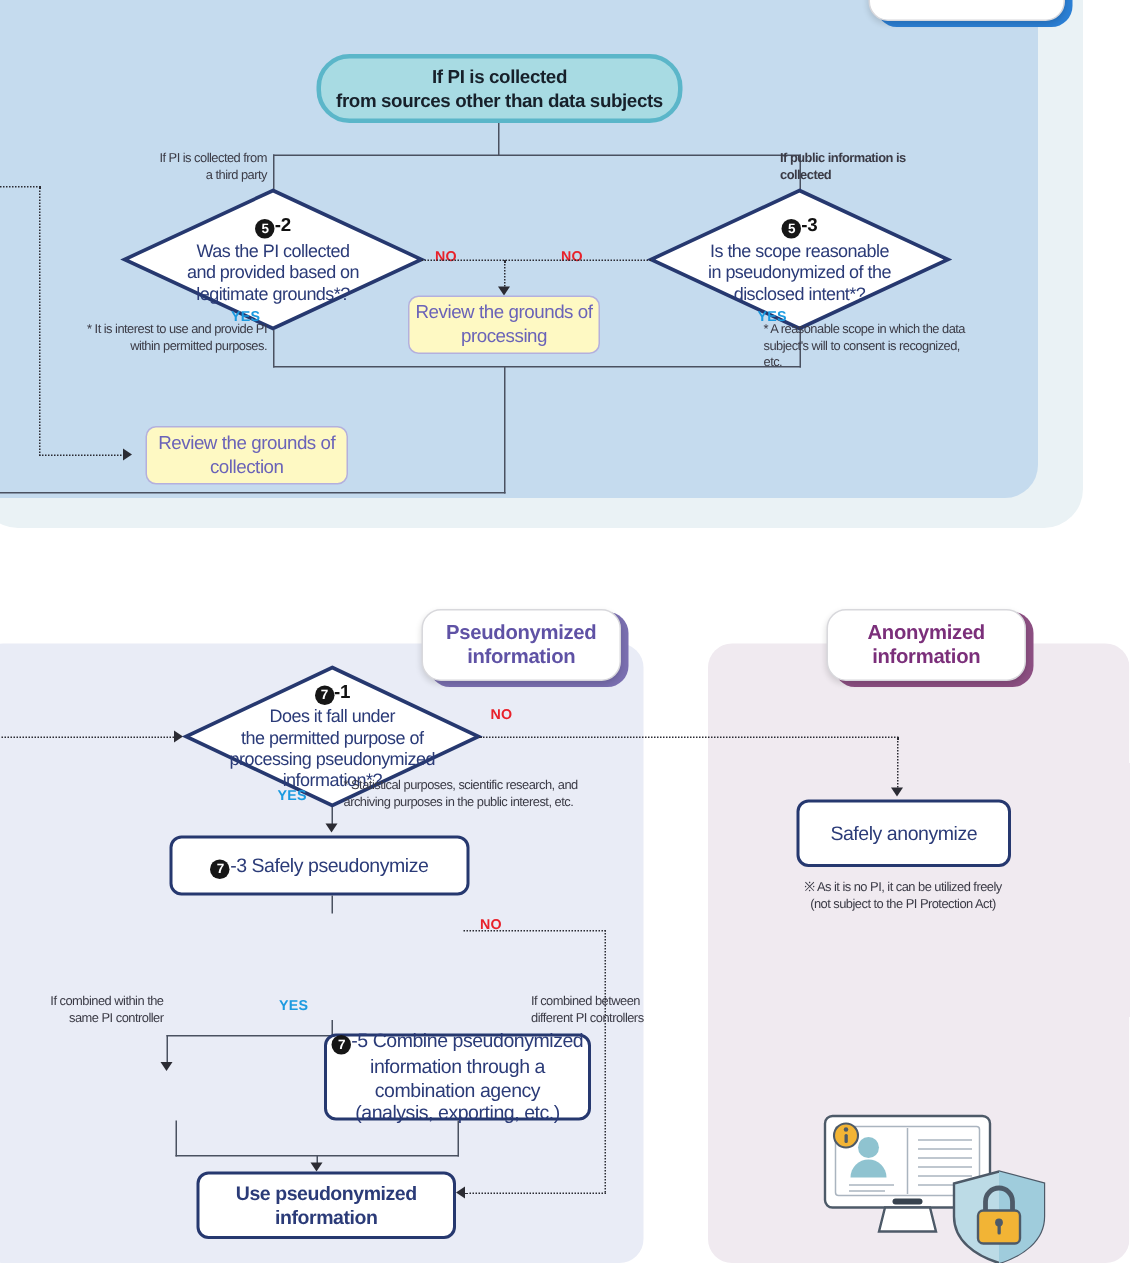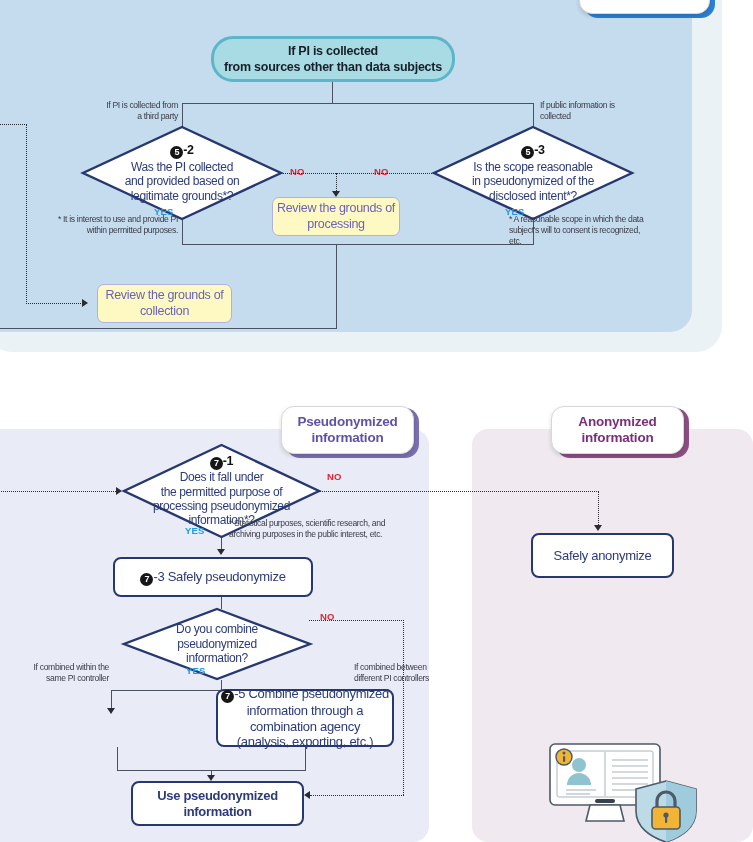--- a/index.html
+++ b/index.html
@@ -286,21 +286,21 @@
 
   <div class="ln lnv" style="left:332px; top:82px; height:22px;"></div>
   <div class="ln lnh" style="left:182px; top:103px; width:352px;"></div>
   <div class="ln lnv" style="left:182px; top:103px; height:30px;"></div>
   <div class="ln lnv" style="left:533px; top:103px; height:30px;"></div>
 
   <div class="note right" style="left:62px; top:100px; width:116px;">
     <span>If PI is collected from</span><br>
     <span>a third party</span>
   </div>
-  <div class="note" style="left:540px; top:100px; width:124px;">
+  <div class="note" style="left:520px; top:100px; width:124px;font-weight:bold;">
     <span>If public information is</span><br>
     <span>collected</span>
   </div>
 
   <div class="diamond-wrap" style="left:82px; top:126px; width:200px; height:94px;">
     <svg viewBox="0 0 200 94" width="200" height="94">
       <polygon points="100,1 199,47 100,93 1,47" fill="#ffffff" stroke="#26386f" stroke-width="2.4"></polygon>
     </svg>
     <div class="diamond-text">
       <div style="margin-bottom:1px">
@@ -403,30 +403,20 @@
   <div class="arrow-d" style="left:216.5px; top:549px;"></div>
 
   <div class="procbox" style="left:113px; top:557px; width:200px; height:40px;">
     <span>
       <span class="numcirc">7</span><span class="numlabel inbox">-3</span><span> Safely pseudonymize</span>
     </span>
   </div>
 
   <div class="ln lnv" style="left:221px; top:597px; height:12px;"></div>
 
-  <div class="diamond-wrap" style="left:123px; top:608px; width:188px; height:72px;">
-    <svg viewBox="0 0 188 72" width="188" height="72">
-      <polygon points="94,1 187,36 94,71 1,36" fill="#ffffff" stroke="#26386f" stroke-width="2.4"></polygon>
-    </svg>
-    <div class="diamond-text">
-      <div>Do you combine</div>
-      <div>pseudonymized</div>
-      <div>information?</div>
-    </div>
-  </div>
 
   <div class="no" style="left:320px; top:611px;">NO</div>
   <div class="dln dlnh" style="left:309px; top:620px; width:95px;"></div>
   <div class="dln dlnv" style="left:403px; top:620px; height:175px;"></div>
   <div class="dln dlnh" style="left:310px; top:795px; width:94px;"></div>
   <div class="arrow-l" style="left:304px; top:791px;"></div>
 
   <div class="yes" style="left:186px; top:665px;">YES</div>
   <div class="ln lnv" style="left:221px; top:680px; height:11px;"></div>
   <div class="ln lnh" style="left:111px; top:690px; width:222px;"></div>
@@ -464,20 +454,24 @@
     <span style="display:block">
       <span>Use pseudonymized</span><br>
       <span>information</span>
     </span>
   </div>
 
   <div class="procbox" style="left:531px; top:533px; width:143px; height:45px;">
     <span>Safely anonymize</span>
   </div>
 
+  <div class="note center" style="left:511px; top:586px; width:182px;">
+    <span>※ As it is no PI, it can be utilized freely</span><br>
+    <span>(not subject to the PI Protection Act)</span>
+  </div>
 
   <div id="illustration">
     <svg viewBox="0 0 175 107" width="175" height="107">
 
       <rect x="10" y="9" width="110" height="61" rx="5" fill="#ffffff" stroke="#4d5a68" stroke-width="1.6"></rect>
       <rect x="17" y="16" width="96" height="46" rx="2" fill="#ffffff" stroke="#aab4bf" stroke-width="1"></rect>
       <line x1="65" y1="17" x2="65" y2="61" stroke="#aab4bf" stroke-width="1"></line>
 
       <circle cx="39" cy="30" r="7" fill="#8fc3d0"></circle>
       <path d="M27 50 a12 12 0 0 1 24 0 z" fill="#8fc3d0"></path>

